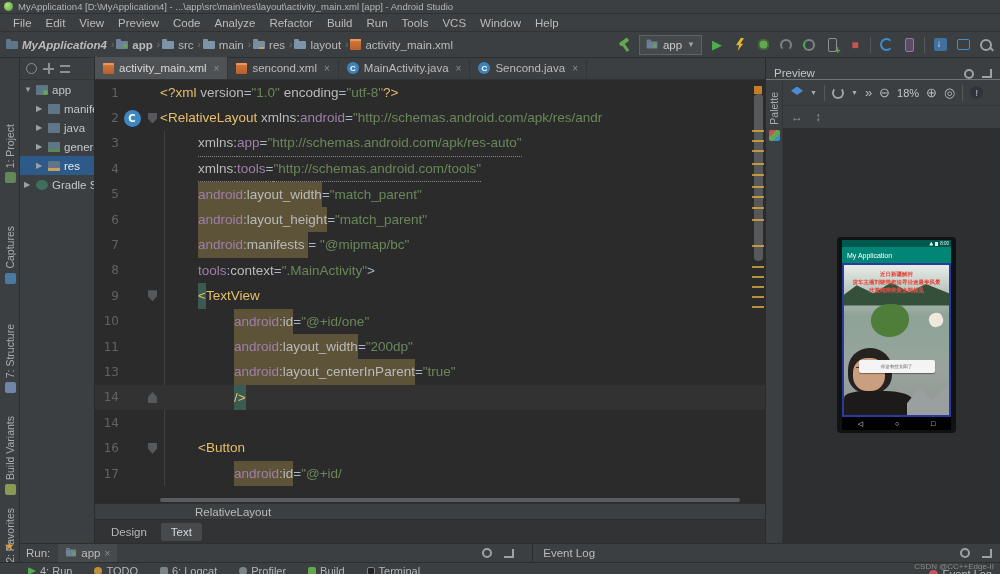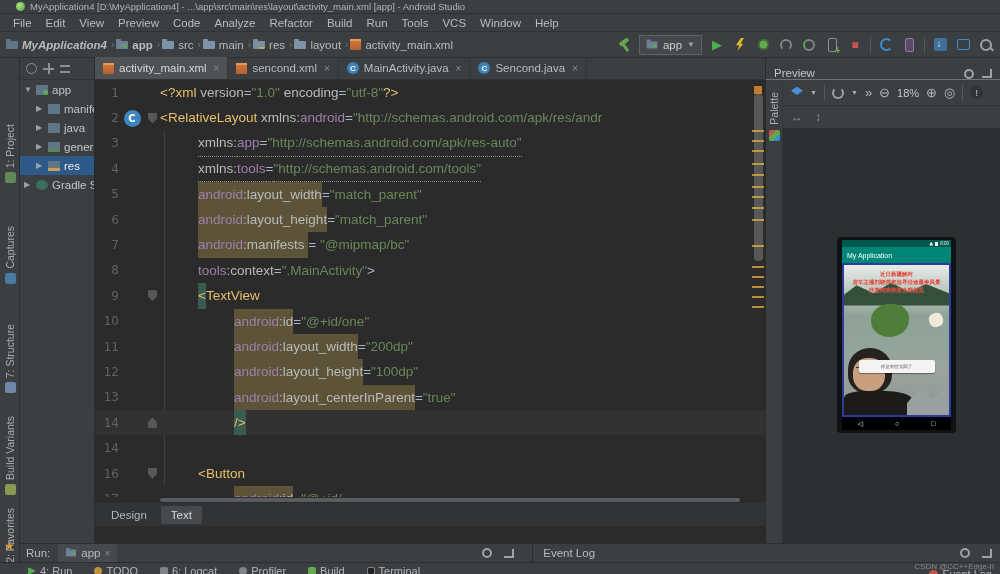--- a/index.html
+++ b/index.html
@@ -1,20 +1,20 @@
 <!DOCTYPE html>
 <html><head>
 <meta charset="utf-8">
 <style>
   *{margin:0;padding:0;box-sizing:border-box;font-family:"Liberation Sans",sans-serif}
   html,body{background:#2b2b2b}
   #stage{position:relative;width:1000px;height:574px;overflow:hidden;background:#3c3f41;color:#bbbbbb}
 
   
-  #titlebar{position:absolute;left:0;top:0;width:1000px;height:14px;background:#3c3f41;border-bottom:1px solid #2f3234;display:flex;align-items:center;gap:5px;padding-left:16px}
+  #titlebar{position:absolute;left:0;top:0;width:1000px;height:14px;background:#3c3f41;border-bottom:1px solid #2f3234;display:flex;align-items:center;gap:5px;padding-left:4px}
   #titlebar .as-logo{width:9px;height:9px;border-radius:50%;background:radial-gradient(circle at 35% 35%,#b6e27f,#4c9e41)}
   #titlebar .ttl{font-size:9.5px;color:#b4b4b4;white-space:nowrap}
 
   
   #menubar{position:absolute;left:0;top:14px;width:1000px;height:17px;background:#3c3f41;display:flex;align-items:center;padding-left:6px}
   #menubar .mi{font-size:11.5px;color:#bbbbbb;padding:0 7px;cursor:default}
 
   
   #toolbar{position:absolute;left:0;top:31px;width:1000px;height:27px;background:#3c3f41;border-top:1px solid #323232;border-bottom:1px solid #2c2f30;display:flex;align-items:center;padding:0 6px}
   .bc{display:flex;align-items:center;gap:4px;font-size:11.5px;color:#bbbbbb;margin-right:2px}
@@ -384,21 +384,20 @@
         <div class="cline"><span class="lnum">2</span><span class="gcol"><span class="cicon">C</span></span><span class="fcol"><span class="fm down"></span></span><span class="ctext" style="padding-left: 0px;"><span class="tok tag">&lt;RelativeLayout </span><span class="tok attr">xmlns:</span><span class="tok ns">android</span><span class="tok pl">=</span><span class="tok val">"http://schemas.android.com/apk/res/andr</span></span></div>
         <div class="cline"><span class="lnum">3</span><span class="gcol"></span><span class="fcol"></span><span class="ctext" style="padding-left: 38px;"><span class="tok attr u">xmlns:</span><span class="tok ns u">app</span><span class="tok pl u">=</span><span class="tok val u">"http://schemas.android.com/apk/res-auto"</span></span></div>
         <div class="cline"><span class="lnum">4</span><span class="gcol"></span><span class="fcol"></span><span class="ctext" style="padding-left: 38px;"><span class="tok attr u">xmlns:</span><span class="tok ns u">tools</span><span class="tok pl u">=</span><span class="tok val u">"http://schemas.android.com/tools"</span></span></div>
         <div class="cline"><span class="lnum">5</span><span class="gcol"></span><span class="fcol"></span><span class="ctext" style="padding-left: 38px;"><span class="tok ns hl">android</span><span class="tok pl hl">:</span><span class="tok attr hl">layout_width</span><span class="tok pl">=</span><span class="tok val">"match_parent"</span></span></div>
         <div class="cline"><span class="lnum">6</span><span class="gcol"></span><span class="fcol"></span><span class="ctext" style="padding-left: 38px;"><span class="tok ns hl">android</span><span class="tok pl hl">:</span><span class="tok attr hl">layout_height</span><span class="tok pl">=</span><span class="tok val">"match_parent"</span></span></div>
         <div class="cline"><span class="lnum">7</span><span class="gcol"></span><span class="fcol"></span><span class="ctext" style="padding-left: 38px;"><span class="tok ns hl">android</span><span class="tok pl hl">:</span><span class="tok attr hl">manifests</span><span class="tok pl hl"> </span><span class="tok pl">= </span><span class="tok val">"@mipmap/bc"</span></span></div>
         <div class="cline"><span class="lnum">8</span><span class="gcol"></span><span class="fcol"></span><span class="ctext" style="padding-left: 38px;"><span class="tok ns">tools</span><span class="tok pl">:</span><span class="tok attr">context</span><span class="tok pl">=</span><span class="tok val">".MainActivity"</span><span class="tok pl">&gt;</span></span></div>
         <div class="cline"><span class="lnum">9</span><span class="gcol"></span><span class="fcol"><span class="fm down"></span></span><span class="ctext" style="padding-left: 38px;"><span class="tok tag mt">&lt;</span><span class="tok tag">TextView</span></span></div>
         <div class="cline"><span class="lnum">10</span><span class="gcol"></span><span class="fcol"></span><span class="ctext" style="padding-left: 74px;"><span class="tok ns hl">android</span><span class="tok pl hl">:</span><span class="tok attr hl">id</span><span class="tok pl">=</span><span class="tok val">"@+id/one"</span></span></div>
         <div class="cline"><span class="lnum">11</span><span class="gcol"></span><span class="fcol"></span><span class="ctext" style="padding-left: 74px;"><span class="tok ns hl">android</span><span class="tok pl hl">:</span><span class="tok attr hl">layout_width</span><span class="tok pl">=</span><span class="tok val">"200dp"</span></span></div>
-        <div class="cline"><span class="lnum">12</span><span class="gcol"></span><span class="fcol"></span><span class="ctext" style="padding-left: 74px;"><span class="tok ns hl">android</span><span class="tok pl hl">:</span><span class="tok attr hl">layout_height</span><span class="tok pl">=</span><span class="tok val">"100dp"</span></span></div>
         <div class="cline"><span class="lnum">13</span><span class="gcol"></span><span class="fcol"></span><span class="ctext" style="padding-left: 74px;"><span class="tok ns hl">android</span><span class="tok pl hl">:</span><span class="tok attr hl">layout_centerInParent</span><span class="tok pl">=</span><span class="tok val">"true"</span></span></div>
         <div class="cline caret"><span class="lnum">14</span><span class="gcol"></span><span class="fcol"><span class="fm up"></span></span><span class="ctext" style="padding-left: 74px;"><span class="tok tag mt">/&gt;</span></span></div>
         <div class="cline"><span class="lnum">14</span><span class="gcol"></span><span class="fcol"></span><span class="ctext" style="padding-left: 0px;"></span></div>
         <div class="cline"><span class="lnum">16</span><span class="gcol"></span><span class="fcol"><span class="fm down"></span></span><span class="ctext" style="padding-left: 38px;"><span class="tok tag">&lt;Button</span></span></div>
         <div class="cline"><span class="lnum">17</span><span class="gcol"></span><span class="fcol"></span><span class="ctext" style="padding-left: 74px;"><span class="tok ns hl">android</span><span class="tok pl hl">:</span><span class="tok attr hl">id</span><span class="tok pl">=</span><span class="tok val">"@+id/</span></span></div>
         <div class="vmark" style="top: 50px;"></div>
         <div class="vmark" style="top: 60px;"></div>
         <div class="vmark" style="top: 70px;"></div>
         <div class="vmark" style="top: 83px;"></div>
         <div class="vmark" style="top: 94px;"></div>
@@ -408,20 +407,23 @@
         <div class="vmark" style="top: 139px;"></div>
         <div class="vmark" style="top: 165px;"></div>
         <div class="vmark" style="top: 186px;"></div>
         <div class="vmark" style="top: 196px;"></div>
         <div class="vmark" style="top: 206px;"></div>
         <div class="vmark" style="top: 216px;"></div>
         <div class="vmark" style="top: 226px;"></div>
       </div>
     <div id="hscroll">
       <div id="hthumb"></div>
+    </div>
+    <div id="edcrumb">
+      <span>RelativeLayout</span>
     </div>
     <div id="modetabs">
         <span class="mtab">Design</span>
         <span class="mtab active">Text</span>
       </div>
   </div>
 
   <div id="preview">
     <div id="pvhead">
       <span>Preview</span>

